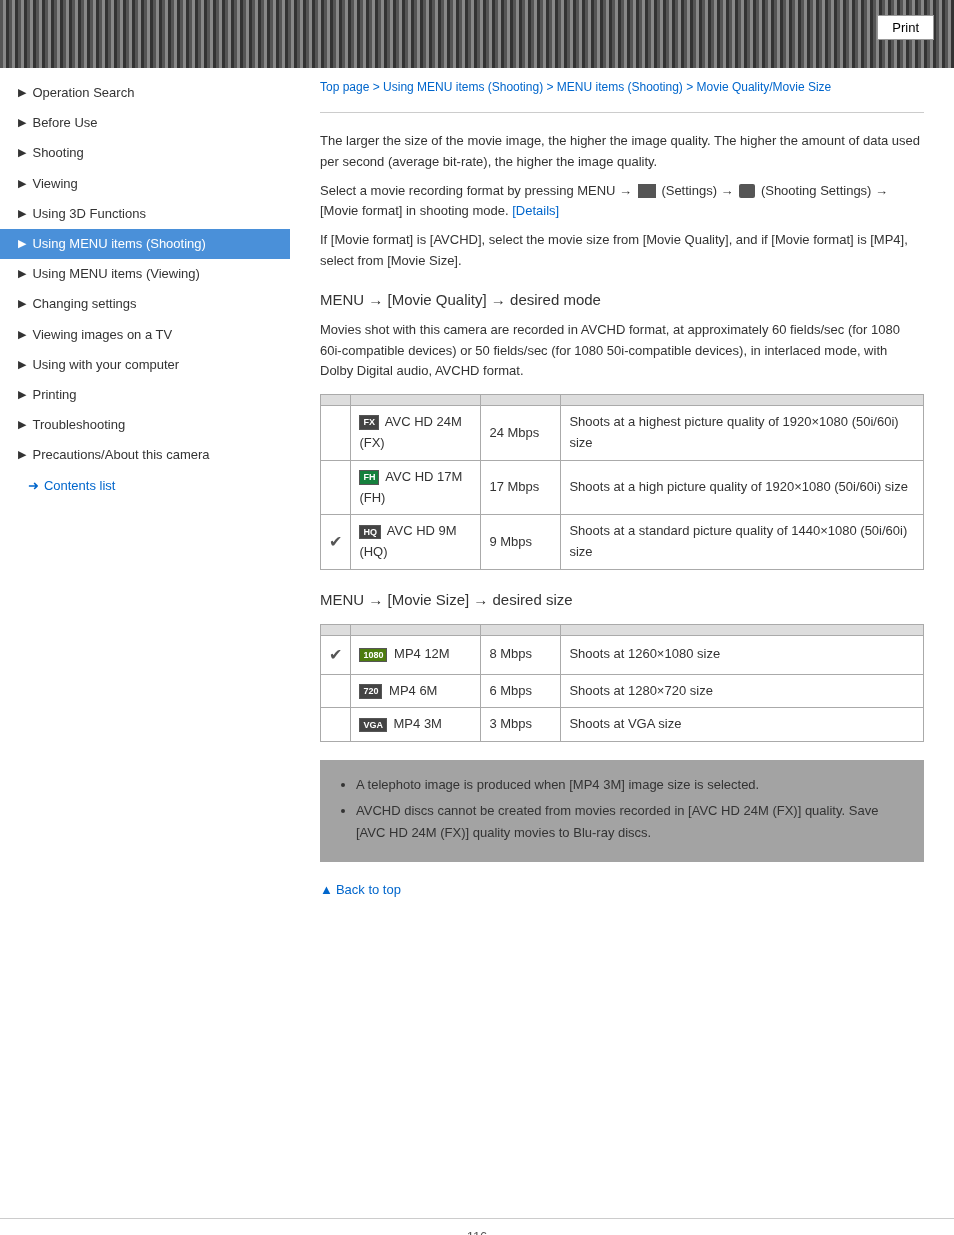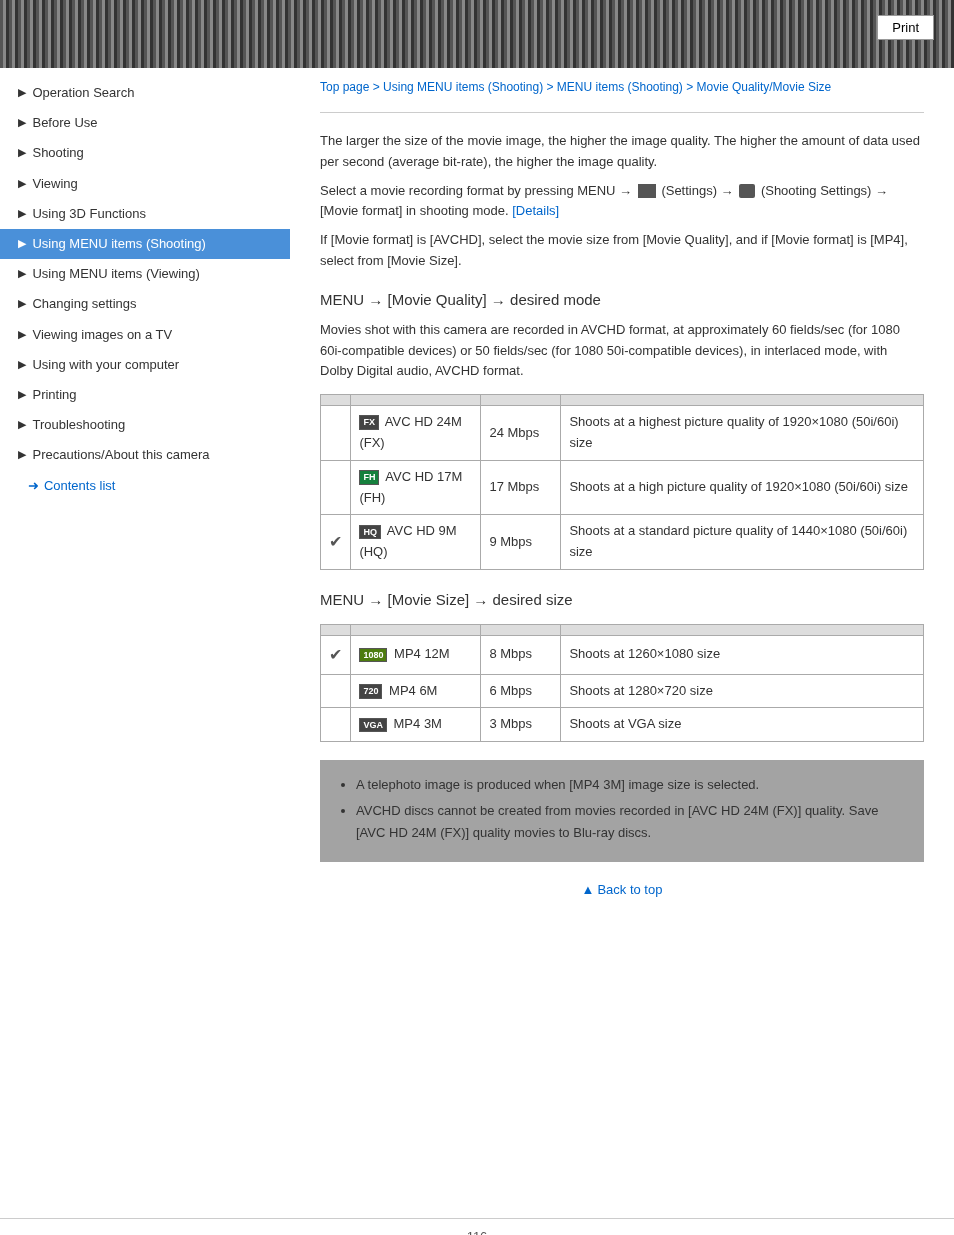--- a/index.html
+++ b/index.html
@@ -180,21 +180,21 @@
     .note-box ul {
       list-style: disc;
       padding-left: 18px;
     }
     .note-box li {
       margin-bottom: 4px;
     }
 
     
     .back-to-top {
-      text-align: center;
+      text-align: left;
       padding: 10px 0 5px 0;
       font-size: 13px;
       color: #0066cc;
     }
     .back-to-top a {
       color: #0066cc;
       text-decoration: none;
     }
     .back-to-top .triangle {
       color: #0066cc;

